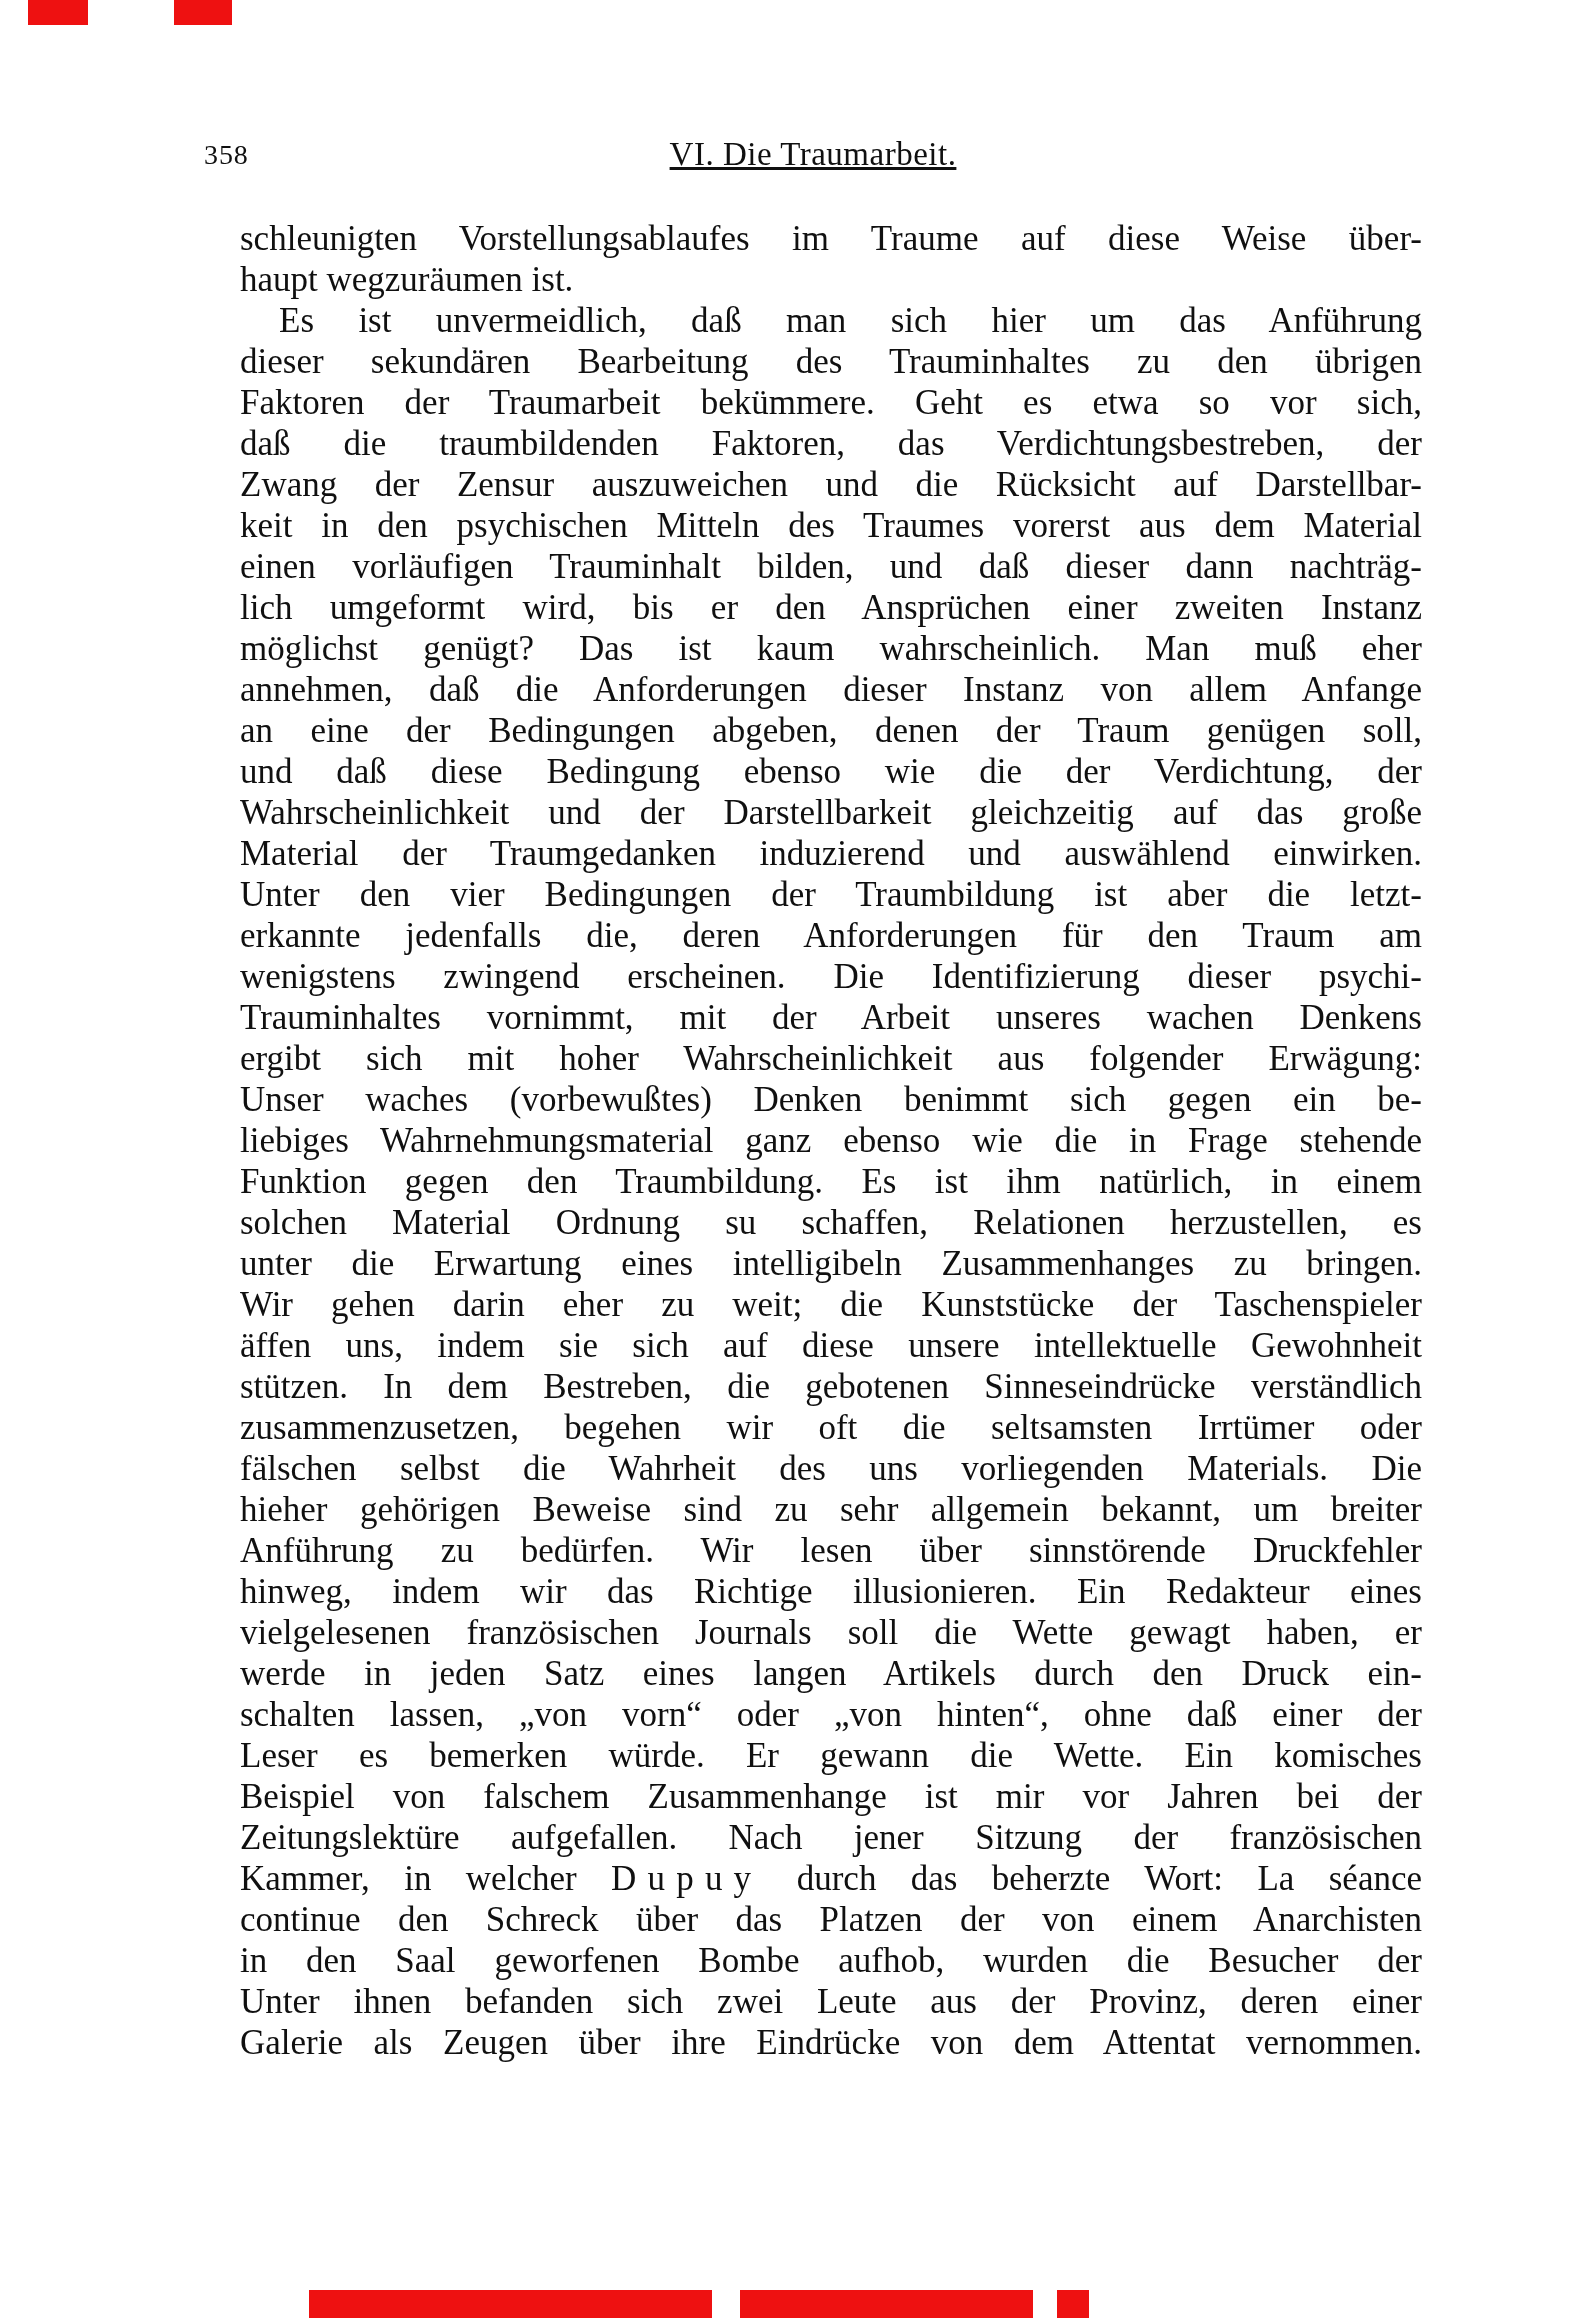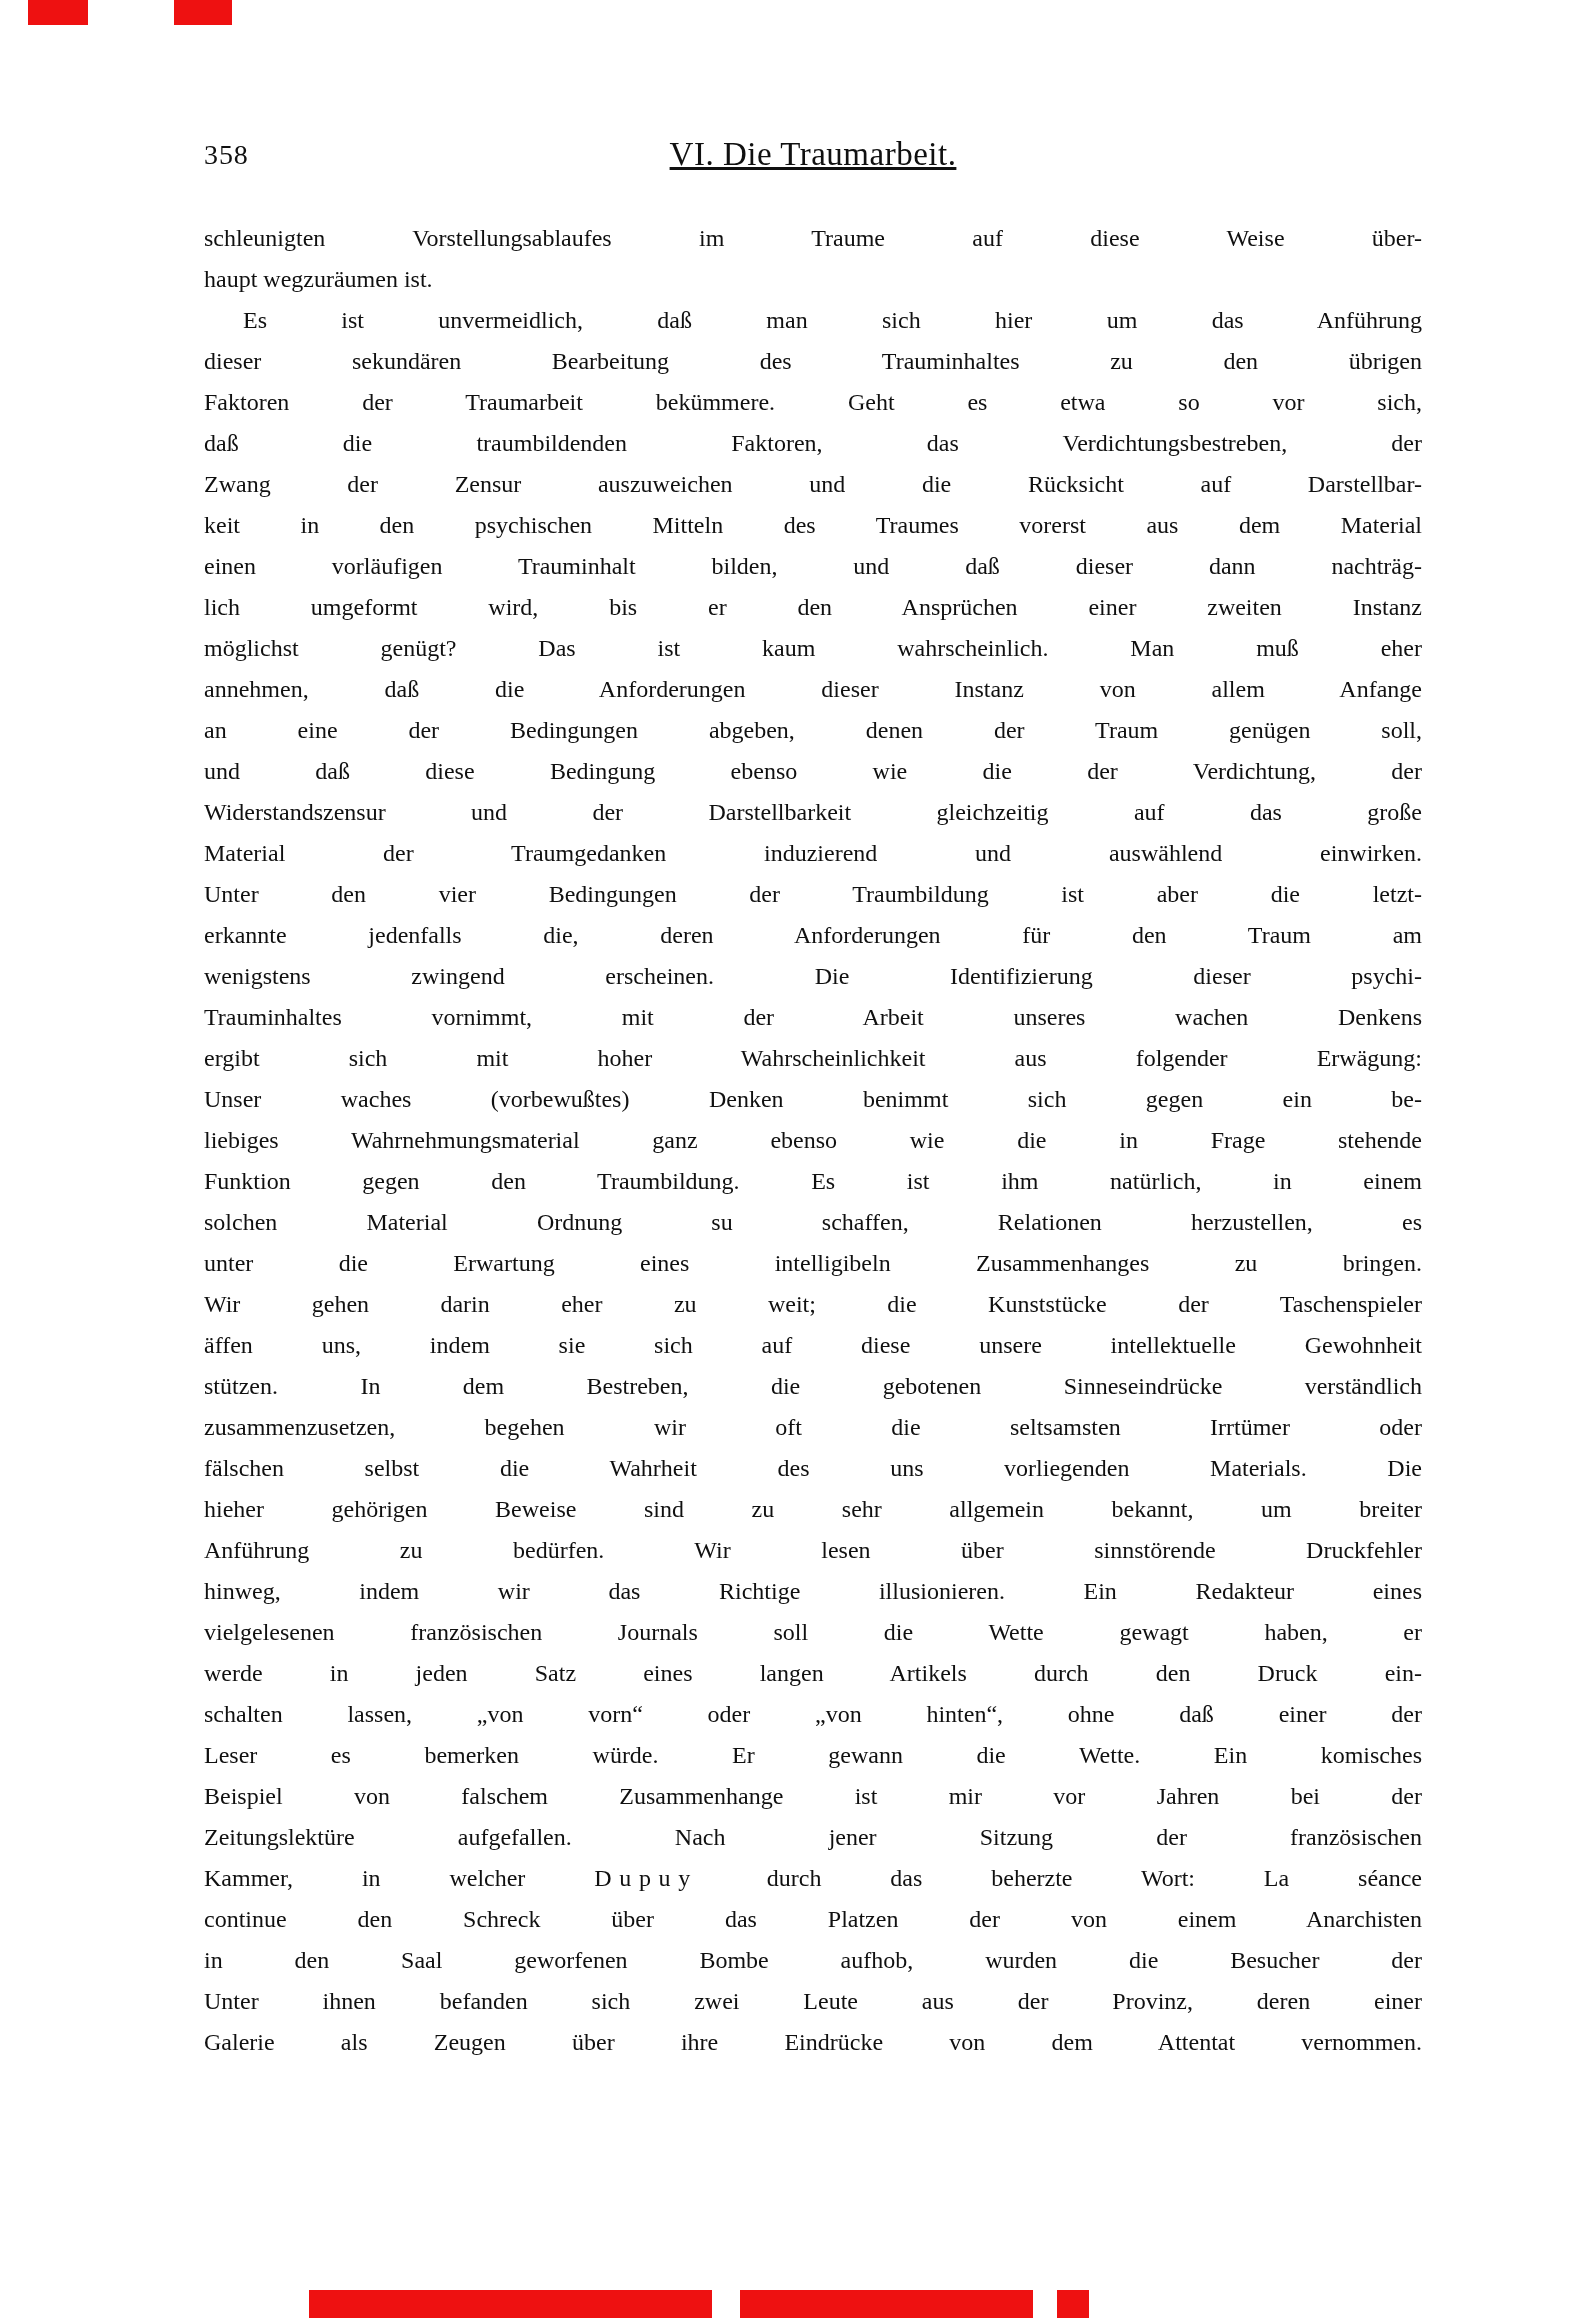--- a/index.html
+++ b/index.html
@@ -39,23 +39,24 @@
   }
 
   .textblock {
     position: absolute;
     left: 204px; top: 218px;
     width: 1218px;
   }
   .line {
     height: 41px;
     line-height: 41px;
-    font-size: 24px;
+    font-size: 35px;
     white-space: normal;
     overflow: visible;
+    margin-left: 36px;
   }
   .line.just {
     text-align: justify;
     text-align-last: justify;
     text-justify: inter-word;
   }
   .line.indent { text-indent: 39px; }
   .sperr { letter-spacing: 0.32em; }
 </style>
 </head>
@@ -82,21 +83,21 @@
       <div class="line just">Faktoren der Traumarbeit bekümmere. Geht es etwa so vor sich,</div>
       <div class="line just">daß die traumbildenden Faktoren, das Verdichtungsbestreben, der</div>
       <div class="line just">Zwang der Zensur auszuweichen und die Rücksicht auf Darstellbar-</div>
       <div class="line just">keit in den psychischen Mitteln des Traumes vorerst aus dem Material</div>
       <div class="line just">einen vorläufigen Trauminhalt bilden, und daß dieser dann nachträg-</div>
       <div class="line just">lich umgeformt wird, bis er den Ansprüchen einer zweiten Instanz</div>
       <div class="line just">möglichst genügt? Das ist kaum wahrscheinlich. Man muß eher</div>
       <div class="line just">annehmen, daß die Anforderungen dieser Instanz von allem Anfange</div>
       <div class="line just">an eine der Bedingungen abgeben, denen der Traum genügen soll,</div>
       <div class="line just">und daß diese Bedingung ebenso wie die der Verdichtung, der</div>
-      <div class="line just">Widerstandszensur und der Darstellbarkeit gleichzeitig auf das große</div>
+      <div class="line just">Wahrscheinlichkeit und der Darstellbarkeit gleichzeitig auf das große</div>
       <div class="line just">Material der Traumgedanken induzierend und auswählend einwirken.</div>
       <div class="line just">Unter den vier Bedingungen der Traumbildung ist aber die letzt-</div>
       <div class="line just">erkannte jedenfalls die, deren Anforderungen für den Traum am</div>
       <div class="line just">wenigstens zwingend erscheinen. Die Identifizierung dieser psychi-</div>
       <div class="line just">Trauminhaltes vornimmt, mit der Arbeit unseres wachen Denkens</div>
       <div class="line just">ergibt sich mit hoher Wahrscheinlichkeit aus folgender Erwägung:</div>
       <div class="line just">Unser waches (vorbewußtes) Denken benimmt sich gegen ein be-</div>
       <div class="line just">liebiges Wahrnehmungsmaterial ganz ebenso wie die in Frage stehende</div>
       <div class="line just">Funktion gegen den Traumbildung. Es ist ihm natürlich, in einem</div>
       <div class="line just">solchen Material Ordnung su schaffen, Relationen herzustellen, es</div>

